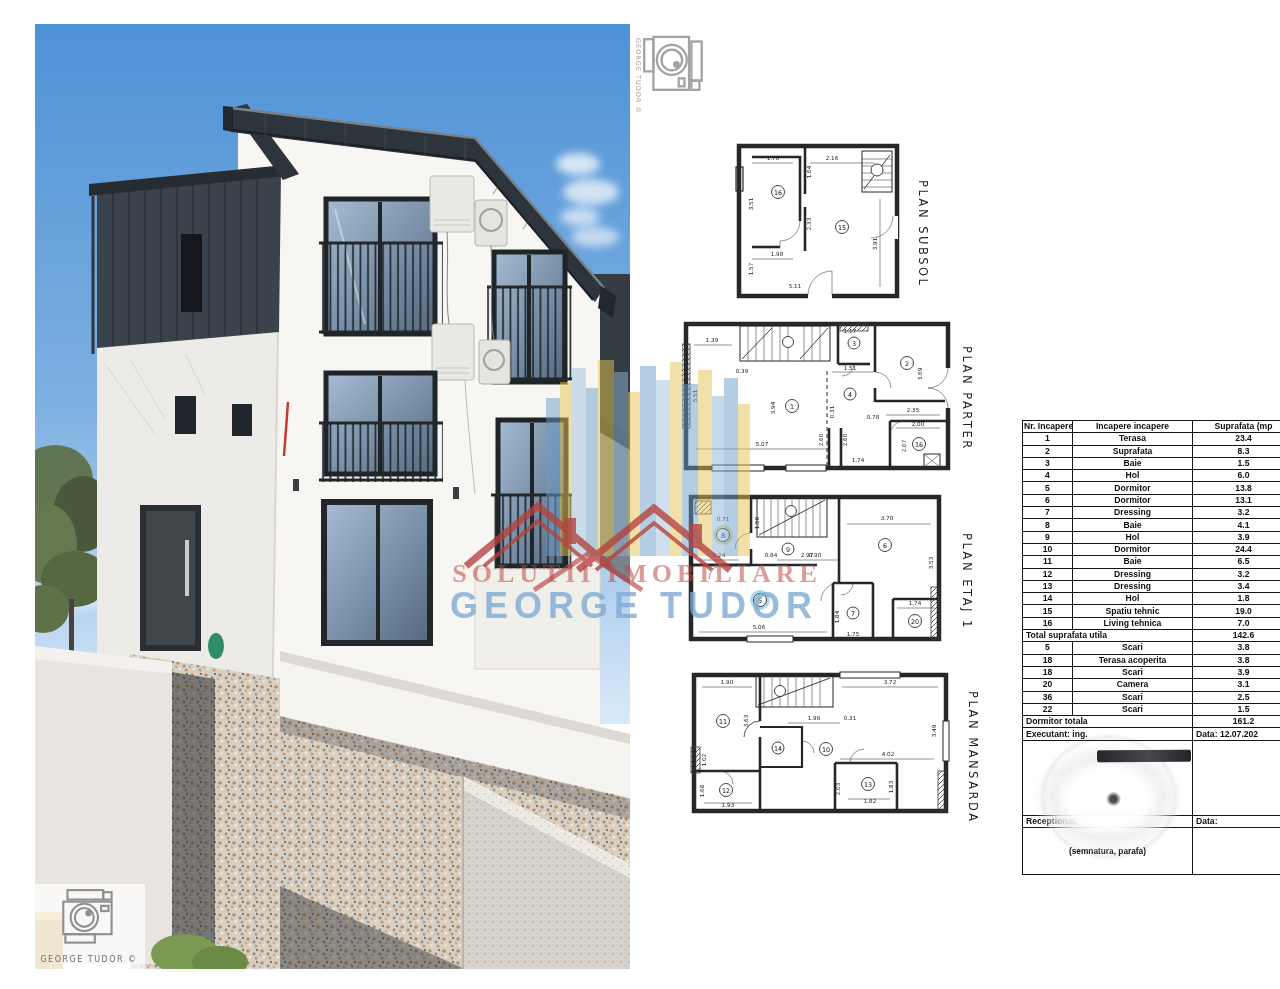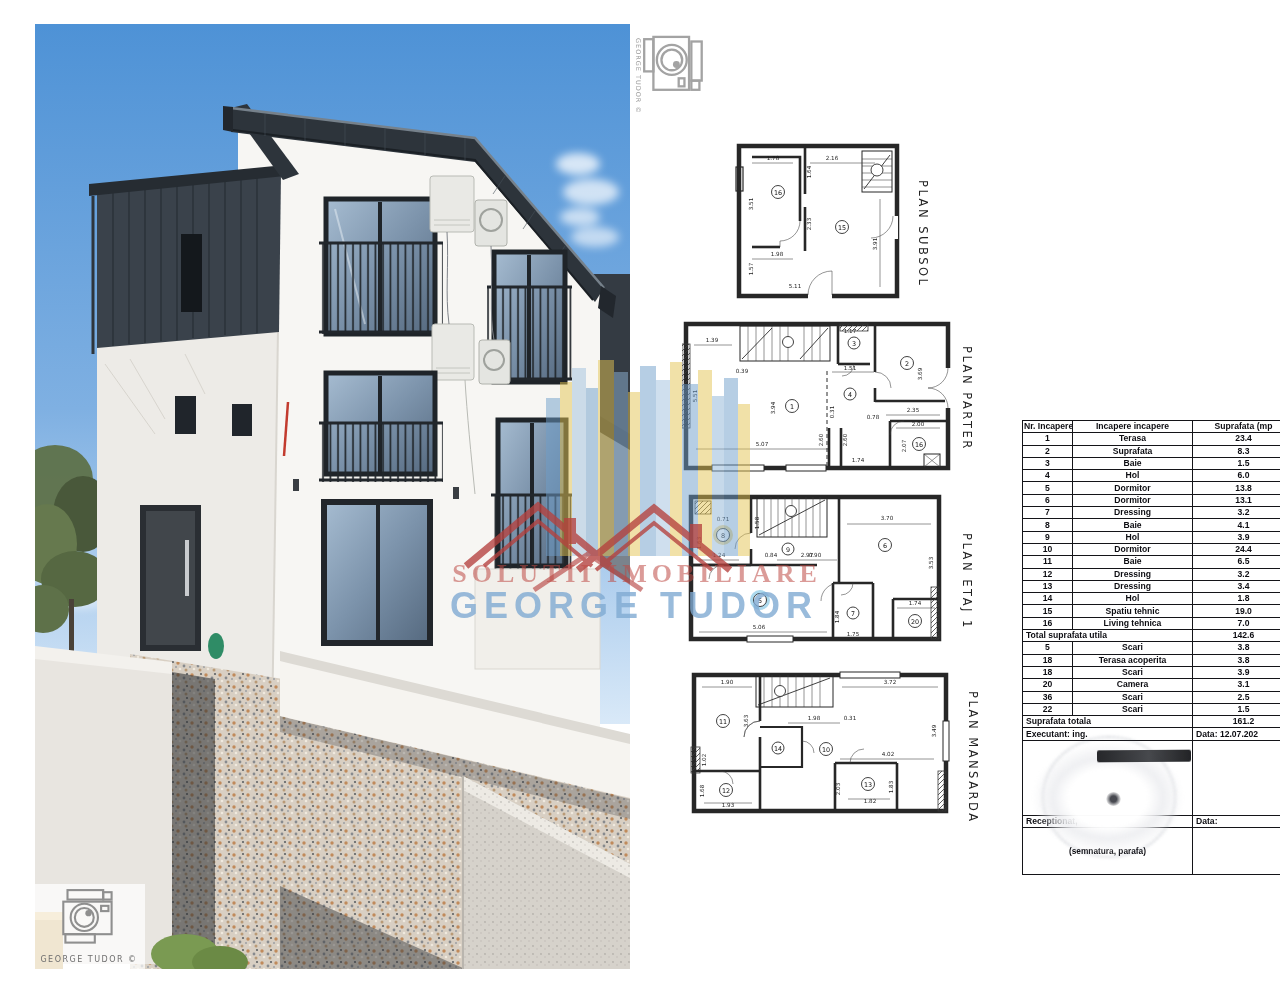--- a/index.html
+++ b/index.html
@@ -708,21 +708,21 @@
             <td>36</td>
             <td>Scari</td>
             <td>2.5</td>
           </tr>
           <tr>
             <td>22</td>
             <td>Scari</td>
             <td>1.5</td>
           </tr>
           <tr>
-            <td colspan="2" class="left">Suprafata totala</td>
+            <td colspan="2" class="left">Dormitor totala</td>
             <td>161.2</td>
           </tr>
           <tr>
             <td colspan="2" class="left">Executant: ing.</td>
             <td class="left">Data: 12.07.202</td>
           </tr>
           <tr>
             <td colspan="2" style="height: 74px;"></td>
             <td style="height: 74px;"></td>
           </tr>

